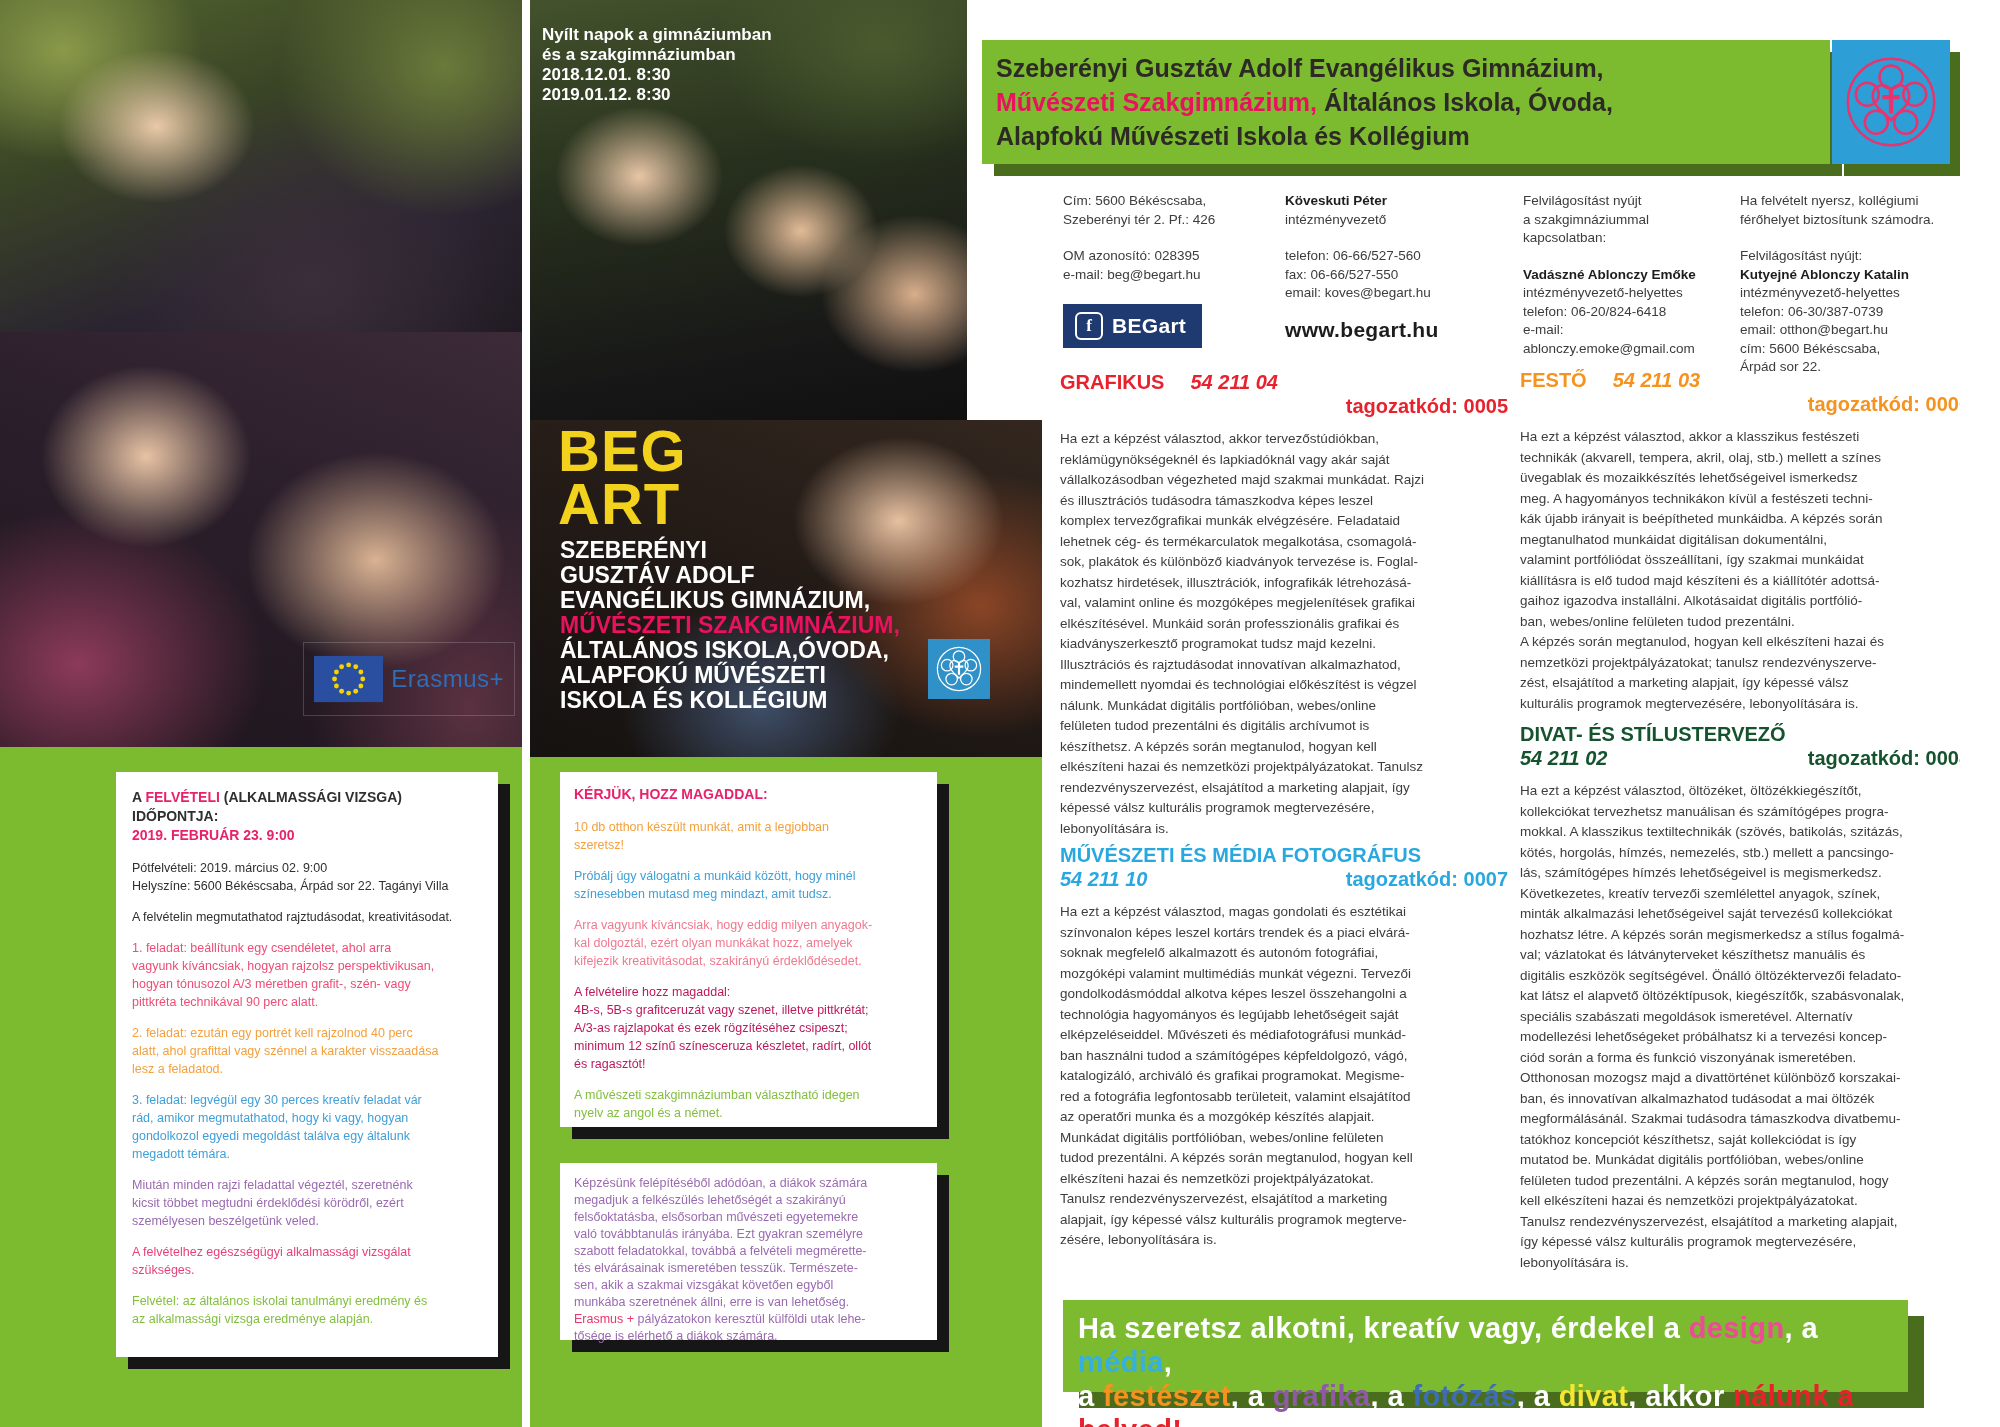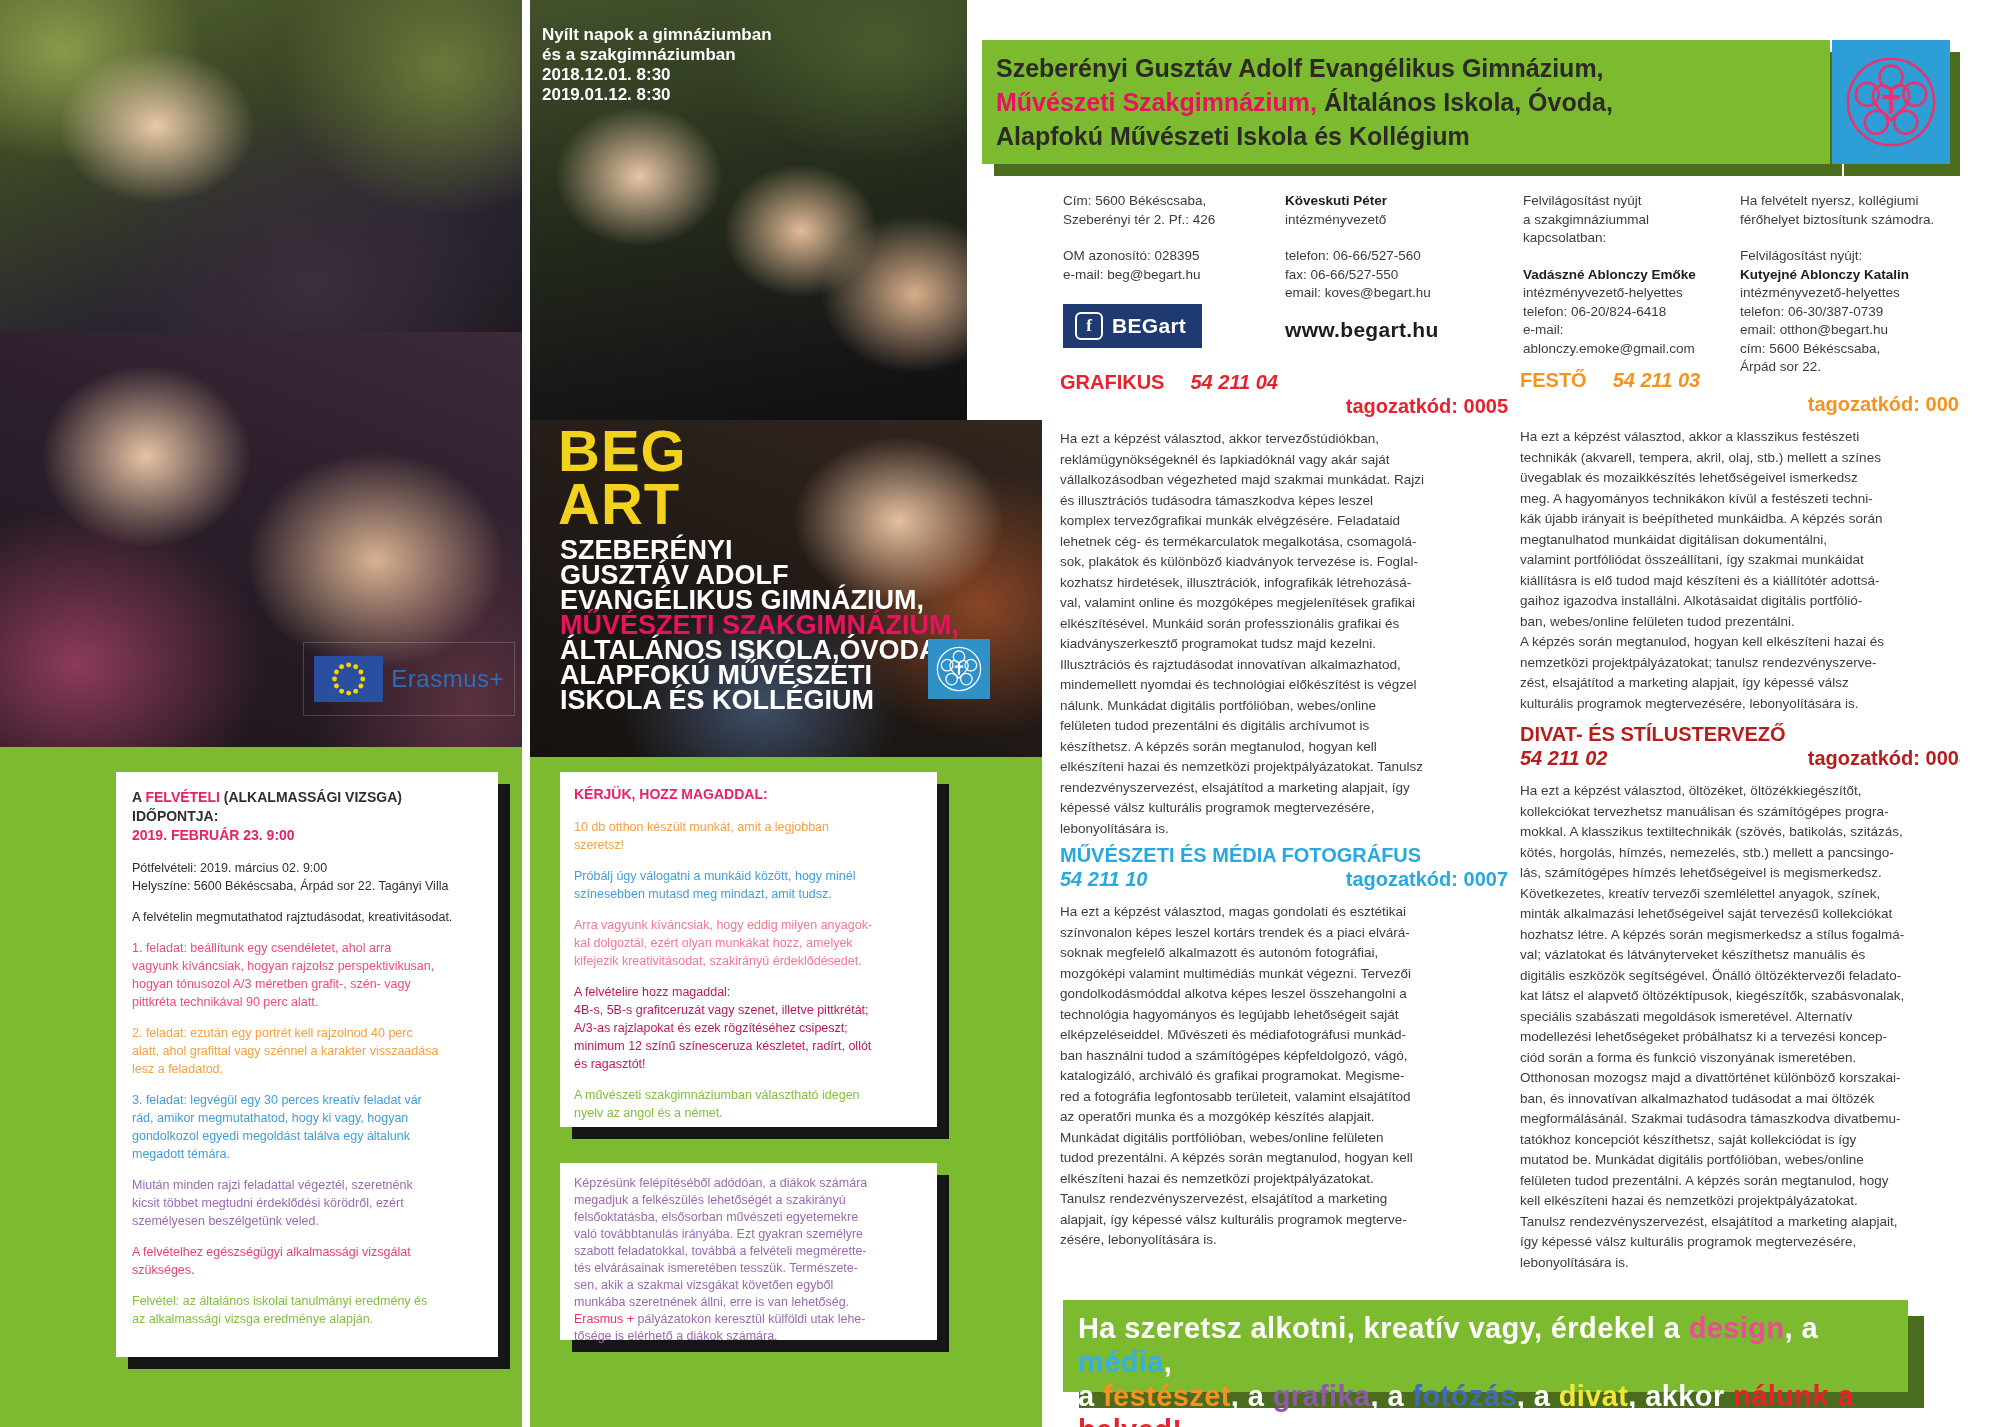--- a/index.html
+++ b/index.html
@@ -40,21 +40,21 @@
 
   
   .green-left{left:0;top:747px;width:522px;height:680px;background:#7cbb2f;}
   .green-mid{left:530px;top:757px;width:512px;height:670px;background:#7cbb2f;}
 
   
   .open-days{left:542px;top:25px;width:400px;color:#fff;font-weight:bold;
     font-size:17px;line-height:20px;white-space:pre-line;}
   .begart{left:558px;top:424px;color:#f2d21c;font-weight:800;font-size:58px;
     line-height:53px;letter-spacing:1px;white-space:pre-line;}
-  .school-name{left:560px;top:538px;font-weight:800;font-size:27px;line-height:25px;
+  .school-name{left:560px;top:538px;font-weight:800;font-size:23px;line-height:25px;
     color:#fff;white-space:pre-line;}
   .erasmus{left:303px;top:642px;width:212px;height:74px;border:1px solid rgba(255,255,255,.18);
     display:flex;align-items:center;gap:8px;padding:0 10px;box-sizing:border-box;}
   .erasmus-label{color:#2f6db8;font-size:24px;letter-spacing:.5px;}
   .luther-small{left:928px;top:639px;width:62px;height:60px;background:#3090c8;color:#fff;
     display:flex;align-items:center;justify-content:center;}
   .luther-small svg{width:48px;height:48px;}
 
   
   .whitebox{background:#fff;box-shadow:12px 12px 0 #161616;box-sizing:border-box;
@@ -85,21 +85,21 @@
     padding:8px 16px 8px 12px;margin-top:2px;cursor:pointer;}
   .fb-f{display:inline-flex;align-items:center;justify-content:center;width:24px;height:24px;
     border:2px solid #fff;border-radius:6px;font-weight:bold;font-size:17px;font-family:"Liberation Serif",serif;}
   .fb-label{font-size:21px;font-weight:bold;letter-spacing:.3px;}
 
   
   .program{width:448px;color:#3d3d3d;}
   .prog-grafikus{left:1060px;top:370px;}   .prog-grafikus .ph{color:#e8212d;}
   .prog-foto{left:1060px;top:843px;}       .prog-foto .ph{color:#29a8e0;}
   .prog-festo{left:1520px;top:368px;width:450px;} .prog-festo .ph{color:#f6921e;}
-  .prog-divat{left:1520px;top:722px;width:450px;} .prog-divat .ph{color:#b91c1c;}
+  .prog-divat{left:1520px;top:722px;width:450px;} .prog-divat .ph{color:#14532d;}
   .ph{font-weight:800;font-size:20px;line-height:24px;}
   .ph-line1{display:flex;gap:26px;align-items:baseline;}
   .ph-line2{display:flex;justify-content:space-between;align-items:baseline;}
   .ph-code{font-style:italic;}
   .prog-body{margin-top:11px;font-size:13.5px;line-height:20.5px;white-space:pre-line;}
 
   
   .banner{left:1063px;top:1300px;width:845px;height:92px;background:#7cbb2f;
     box-shadow:16px 16px 0 #4a6d1d;padding:11px 0 0 15px;box-sizing:border-box;}
   .banner-line{font-weight:700;font-size:29px;line-height:34px;color:#fff;letter-spacing:.4px;}

